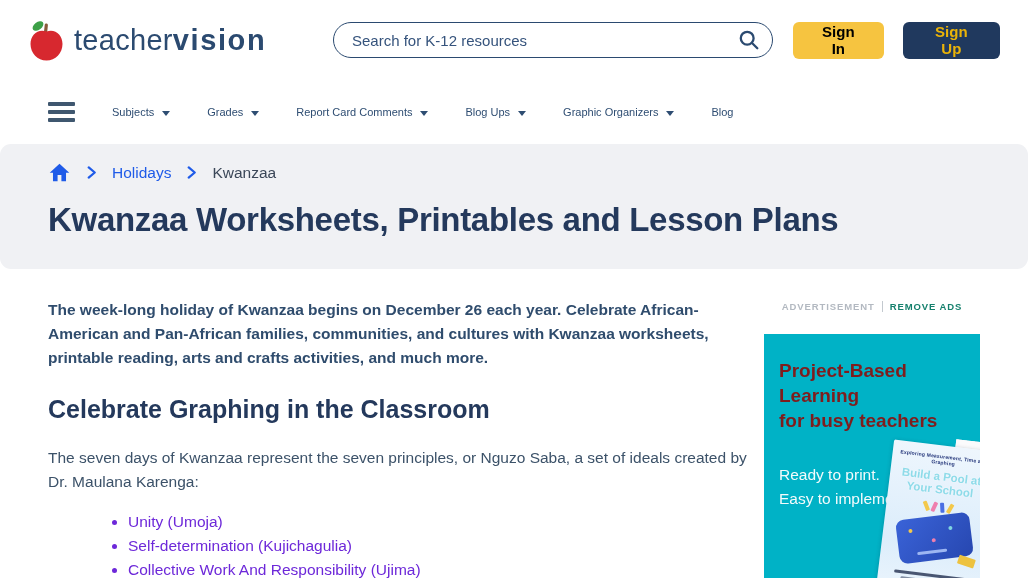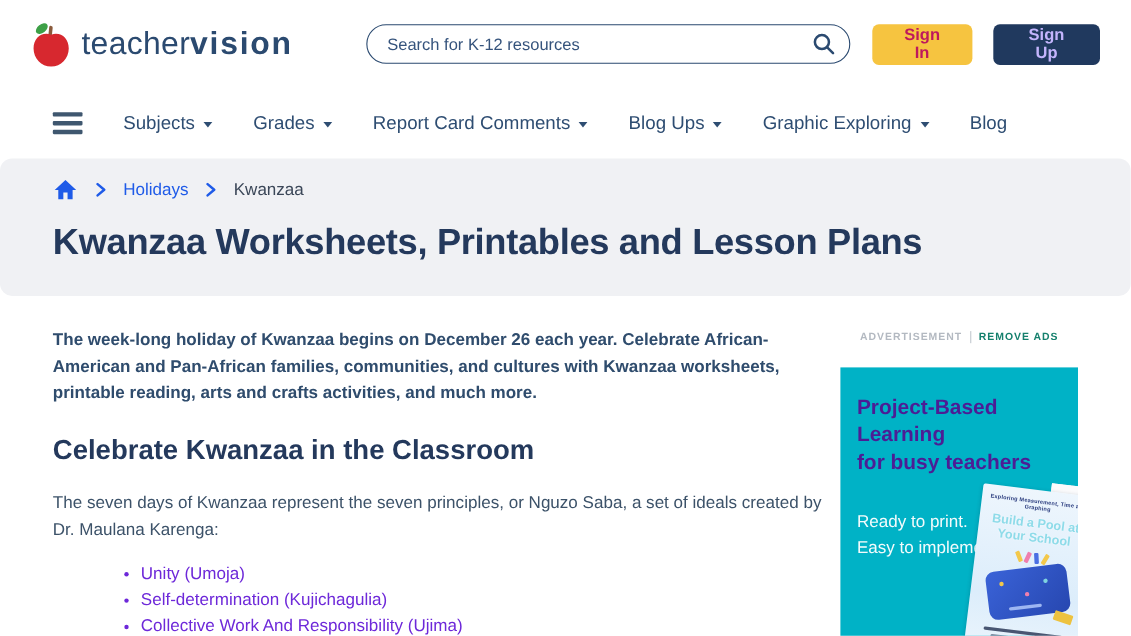--- a/index.html
+++ b/index.html
@@ -22,27 +22,27 @@
     flex:1;border:none;outline:none;font-family:"Liberation Sans",sans-serif;
     font-size:15px;color:#ef4444;background:transparent;
   }
   .searchbar input::placeholder{color:#35537c;opacity:1;}
   .search-btn{border:none;background:none;padding:0;margin:0;cursor:pointer;display:flex;align-items:center;}
   .auth{margin-left:auto;display:flex;gap:19px;}
   .btn{
     border:none;border-radius:6px;padding:0 21px;height:37px;font-size:15px;font-weight:700;
     font-family:"Liberation Sans",sans-serif;cursor:pointer;display:flex;align-items:center;
   }
-  .btn-signin{background:#f6c440;color:#be185d;}
-  .btn-signup{background:#20395e;color:#c4b5fd;}
+  .btn-signin{background:#f6c440;color:#000000;}
+  .btn-signup{background:#20395e;color:#eab308;}
   
   .navbar{display:flex;align-items:center;height:64px;padding:0 48px;gap:37px;background:#fff;}
   .hamburger{width:27px;display:flex;flex-direction:column;gap:4.5px;cursor:pointer;}
   .hamburger span{display:block;height:3.5px;background:#3f576f;border-radius:1px;}
-  .nav-item{display:flex;align-items:center;gap:8px;font-size:17px;color:#2e4d72;cursor:pointer;}
+  .nav-item{display:flex;align-items:center;gap:8px;font-size:11px;color:#2e4d72;cursor:pointer;}
   .caret{width:0;height:0;border-left:4.5px solid transparent;border-right:4.5px solid transparent;
     border-top:5.5px solid #2e4d72;margin-top:2px;}
   
   .hero{background:#f0f1f4;padding:17px 48px 30px;border-radius:11px;}
   .breadcrumb{display:flex;align-items:center;gap:14px;font-size:15.5px;}
   .crumb-home{display:flex;align-items:center;cursor:pointer;}
   .crumb-link{color:#1f5be8;text-decoration:none;cursor:pointer;}
   .crumb-current{color:#3b4758;font-weight:500;}
   .page-title{margin:17px 0 0;font-size:33px;font-weight:700;color:#24395c;letter-spacing:-.3px;}
   
@@ -58,21 +58,21 @@
   .ad-label-row{display:flex;align-items:center;gap:7px;font-size:9.5px;font-weight:700;
     letter-spacing:.9px;margin-top:3px;}
   .ad-label{color:#b3b9c1;}
   .ad-divider{width:0;height:11px;border-left:1px solid #c3c9cf;}
   .remove-ads{color:#15806d;cursor:pointer;text-decoration:none;text-align:right;}
   .ad{
     margin-top:22px;width:216px;height:320px;background:#00b2c6;position:relative;
     overflow:hidden;cursor:pointer;
   }
   .ad-headline{padding:44px 15px 0;font-size:15px;font-weight:700;color:#ffffff;position:relative;z-index:1;}
-  .ad-title{padding:24px 15px 0;font-size:19px;font-weight:700;line-height:25px;color:#4c1d95;position:relative;z-index:1;}
+  .ad-title{padding:24px 15px 0;font-size:19px;font-weight:700;line-height:25px;color:#7f1d1d;position:relative;z-index:1;}
   .ad-taglines{padding:30px 15px 0;font-size:15.5px;line-height:24px;color:#f3fbfc;position:relative;z-index:1;}
   
   .paper-strip{
     position:absolute;right:-22px;top:108px;width:58px;height:200px;background:#fbfbfc;
     transform:rotate(7deg);z-index:2;
     background-image:repeating-linear-gradient(#fbfbfc 0 9px,#d9dde2 9px 10px);
   }
   .flyer{
     position:absolute;right:-6px;top:111px;width:103px;height:178px;z-index:4;
     background:linear-gradient(180deg,#eef6fd 0%,#dcedfb 55%,#f2f8fd 100%);
@@ -152,21 +152,21 @@
   </div>
   <div class="nav-item">
     <span>Report Card Comments</span>
     <span class="caret"></span>
   </div>
   <div class="nav-item">
     <span>Blog Ups</span>
     <span class="caret"></span>
   </div>
   <div class="nav-item">
-    <span>Graphic Exploring</span>
+    <span>Graphic Organizers</span>
     <span class="caret"></span>
   </div>
   <div class="nav-item">
     <span>Blog</span>
   </div>
 </div>
 
 <div class="hero">
   <div class="breadcrumb">
     <span class="crumb-home">
@@ -188,21 +188,21 @@
         </svg>
     </span>
     <span class="crumb-current">Kwanzaa</span>
   </div>
   <h1 class="page-title">Kwanzaa Worksheets, Printables and Lesson Plans</h1>
 </div>
 
 <div class="main">
   <div class="article">
     <p class="intro">The week-long holiday of Kwanzaa begins on December 26 each year. Celebrate African-American and Pan-African families, communities, and cultures with Kwanzaa worksheets, printable reading, arts and crafts activities, and much more.</p>
-    <h2 class="section-h">Celebrate Kwanzaa in the Classroom</h2>
+    <h2 class="section-h">Celebrate Graphing in the Classroom</h2>
     <p class="para">The seven days of Kwanzaa represent the seven principles, or Nguzo Saba, a set of ideals created by Dr. Maulana Karenga:</p>
     <ul class="principles">
       <li>Unity (Umoja)</li>
       <li>Self-determination (Kujichagulia)</li>
       <li>Collective Work And Responsibility (Ujima)</li>
     </ul>
   </div>
 
   <div class="aside">
     <div class="ad-label-row">

